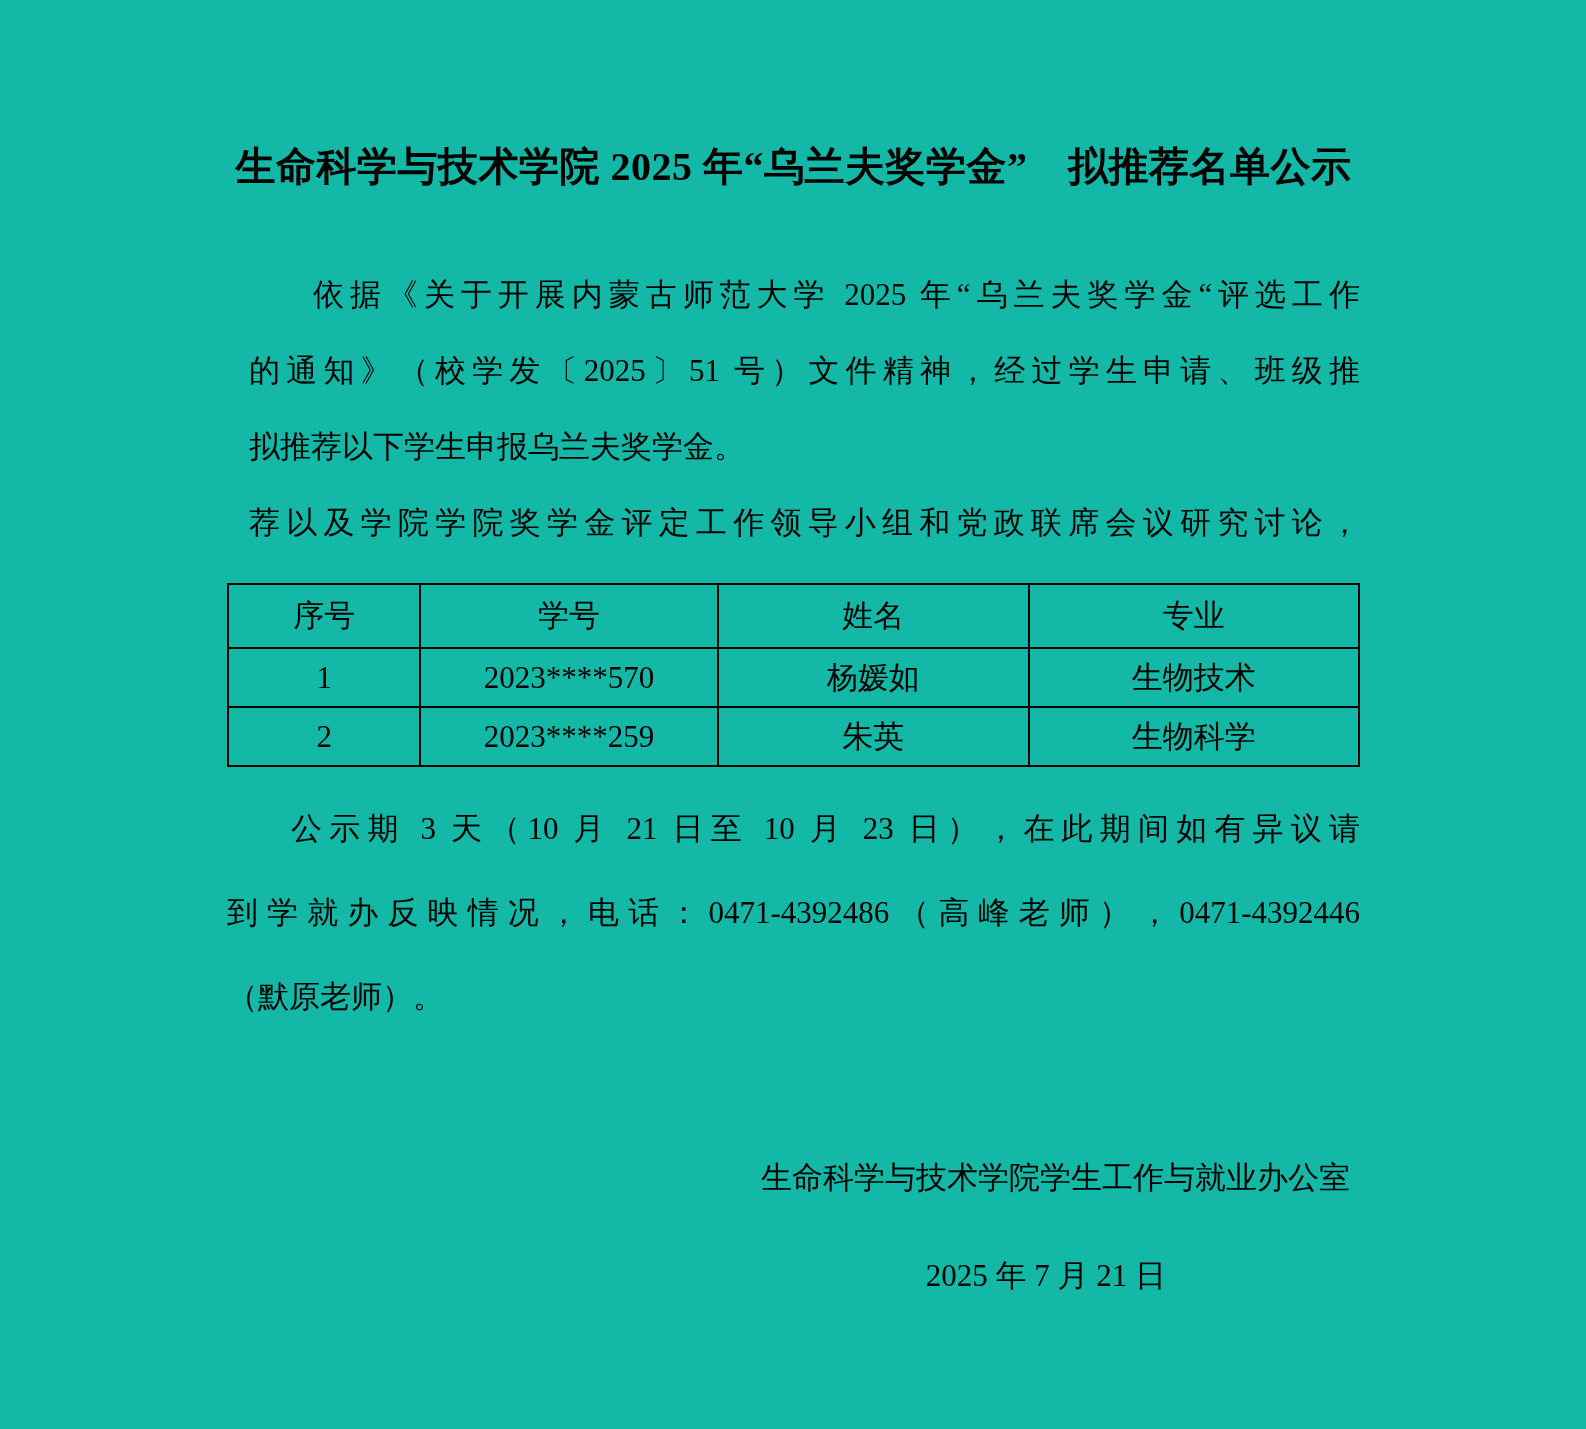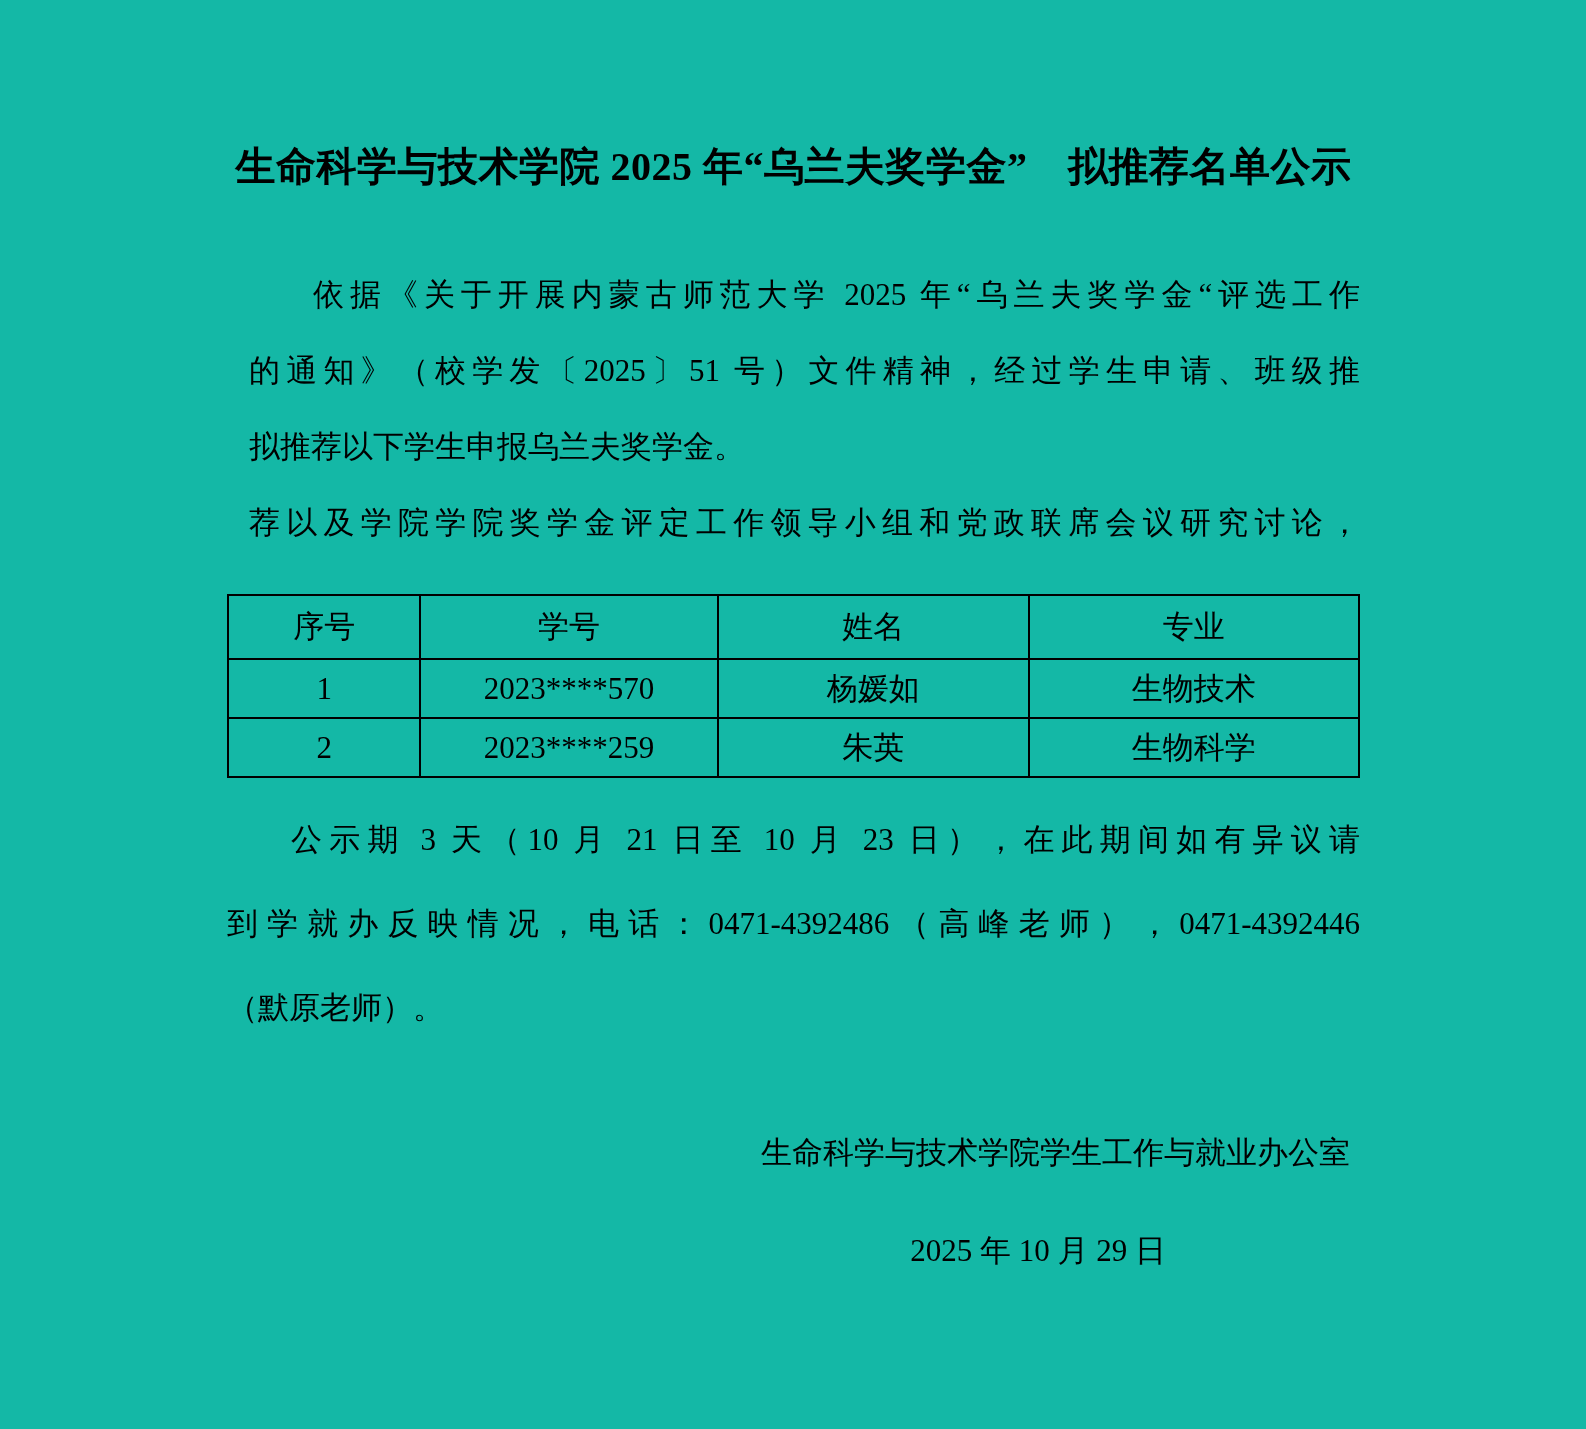--- a/index.html
+++ b/index.html
@@ -37,21 +37,21 @@
   .line-justify {
     text-align: justify;
     text-align-last: justify;
   }
   .line-indent { text-indent: 64px; }
   .line-plain { text-align: left; text-align-last: left; }
   table.rec-table {
     width: 100%;
     border-collapse: collapse;
     table-layout: fixed;
-    margin-top: 33px;
+    margin-top: 22px;
     font-family: Liberation Serif, serif;
   }
   table.rec-table th,
   table.rec-table td {
     border: 2px solid #000000;
     text-align: center;
     vertical-align: middle;
     font-size: 31px;
     font-weight: normal;
     padding: 0;
@@ -59,21 +59,21 @@
     white-space: nowrap;
   }
   table.rec-table thead th { height: 64px; }
   table.rec-table tbody td { height: 59px; }
   .para-notice { margin-top: 20px; }
   .para-notice .line {
     height: 84px;
     line-height: 84px;
   }
   .signature {
-    margin-top: 82px;
+    margin-top: 118px;
     font-size: 31px;
   }
   .sig-office {
     height: 42px;
     line-height: 42px;
     text-align: right;
     padding-right: 10px;
     white-space: nowrap;
   }
   .sig-date {
@@ -131,16 +131,16 @@
   </table>
 
   <div class="para para-notice">
     <div class="line line-justify line-indent">公示期 3 天（10 月 21 日至 10 月 23 日），在此期间如有异议请</div>
     <div class="line line-justify">到学就办反映情况，电话：0471-4392486（高峰老师），0471-4392446</div>
     <div class="line line-plain">（默原老师）。</div>
   </div>
 
   <div class="signature">
     <div class="sig-office">生命科学与技术学院学生工作与就业办公室</div>
-    <div class="sig-date">2025 年 10 月 29 日</div>
+    <div class="sig-date">2025 年 7 月 21 日</div>
   </div>
 
 </div>
 
 </body></html>

